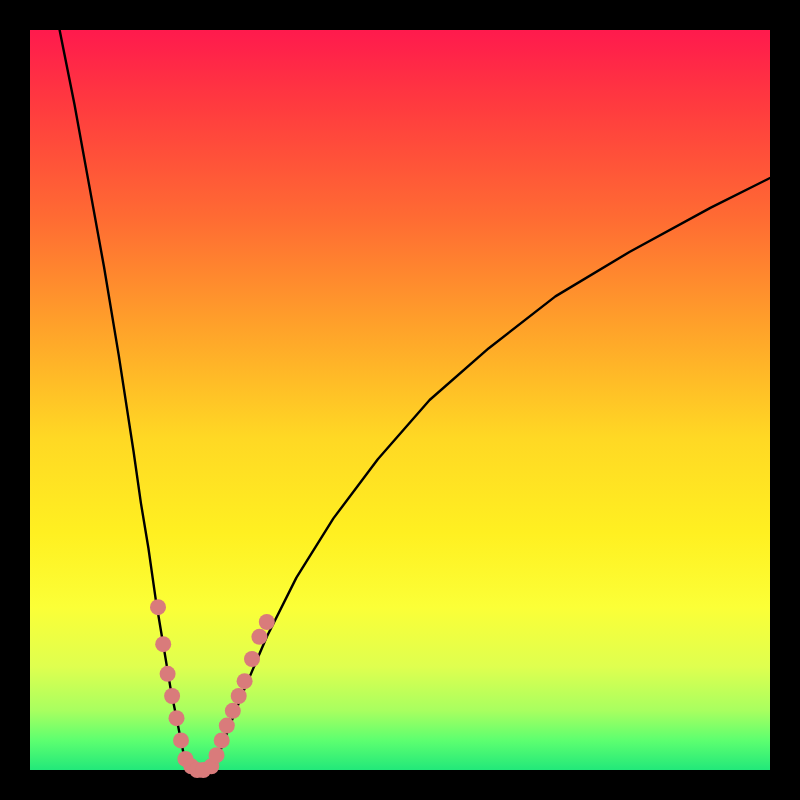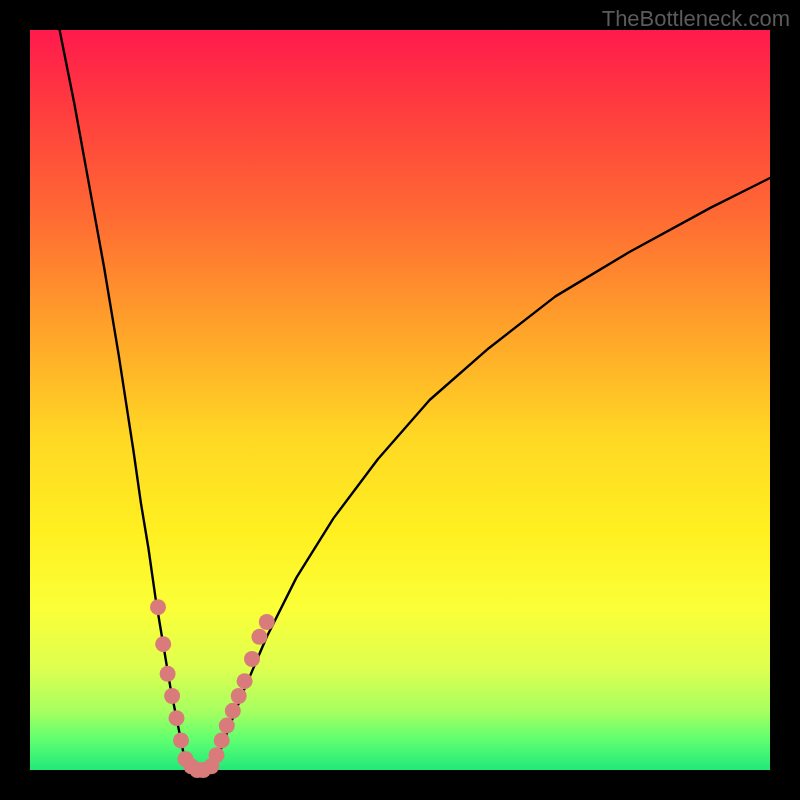--- a/index.html
+++ b/index.html
@@ -86,14 +86,13 @@
           <circle cx="202.8" cy="680.8" r="8" fill="#d97b7b"></circle>
           <circle cx="208.7" cy="666.0" r="8" fill="#d97b7b"></circle>
           <circle cx="214.6" cy="651.2" r="8" fill="#d97b7b"></circle>
           <circle cx="222.0" cy="629.0" r="8" fill="#d97b7b"></circle>
           <circle cx="229.4" cy="606.8" r="8" fill="#d97b7b"></circle>
           <circle cx="236.8" cy="592.0" r="8" fill="#d97b7b"></circle>
         </g>
     </svg>
   </div>
 
-  <div class="watermark">TheBottleneck.com</div>
 </div>
 
 </body></html>

